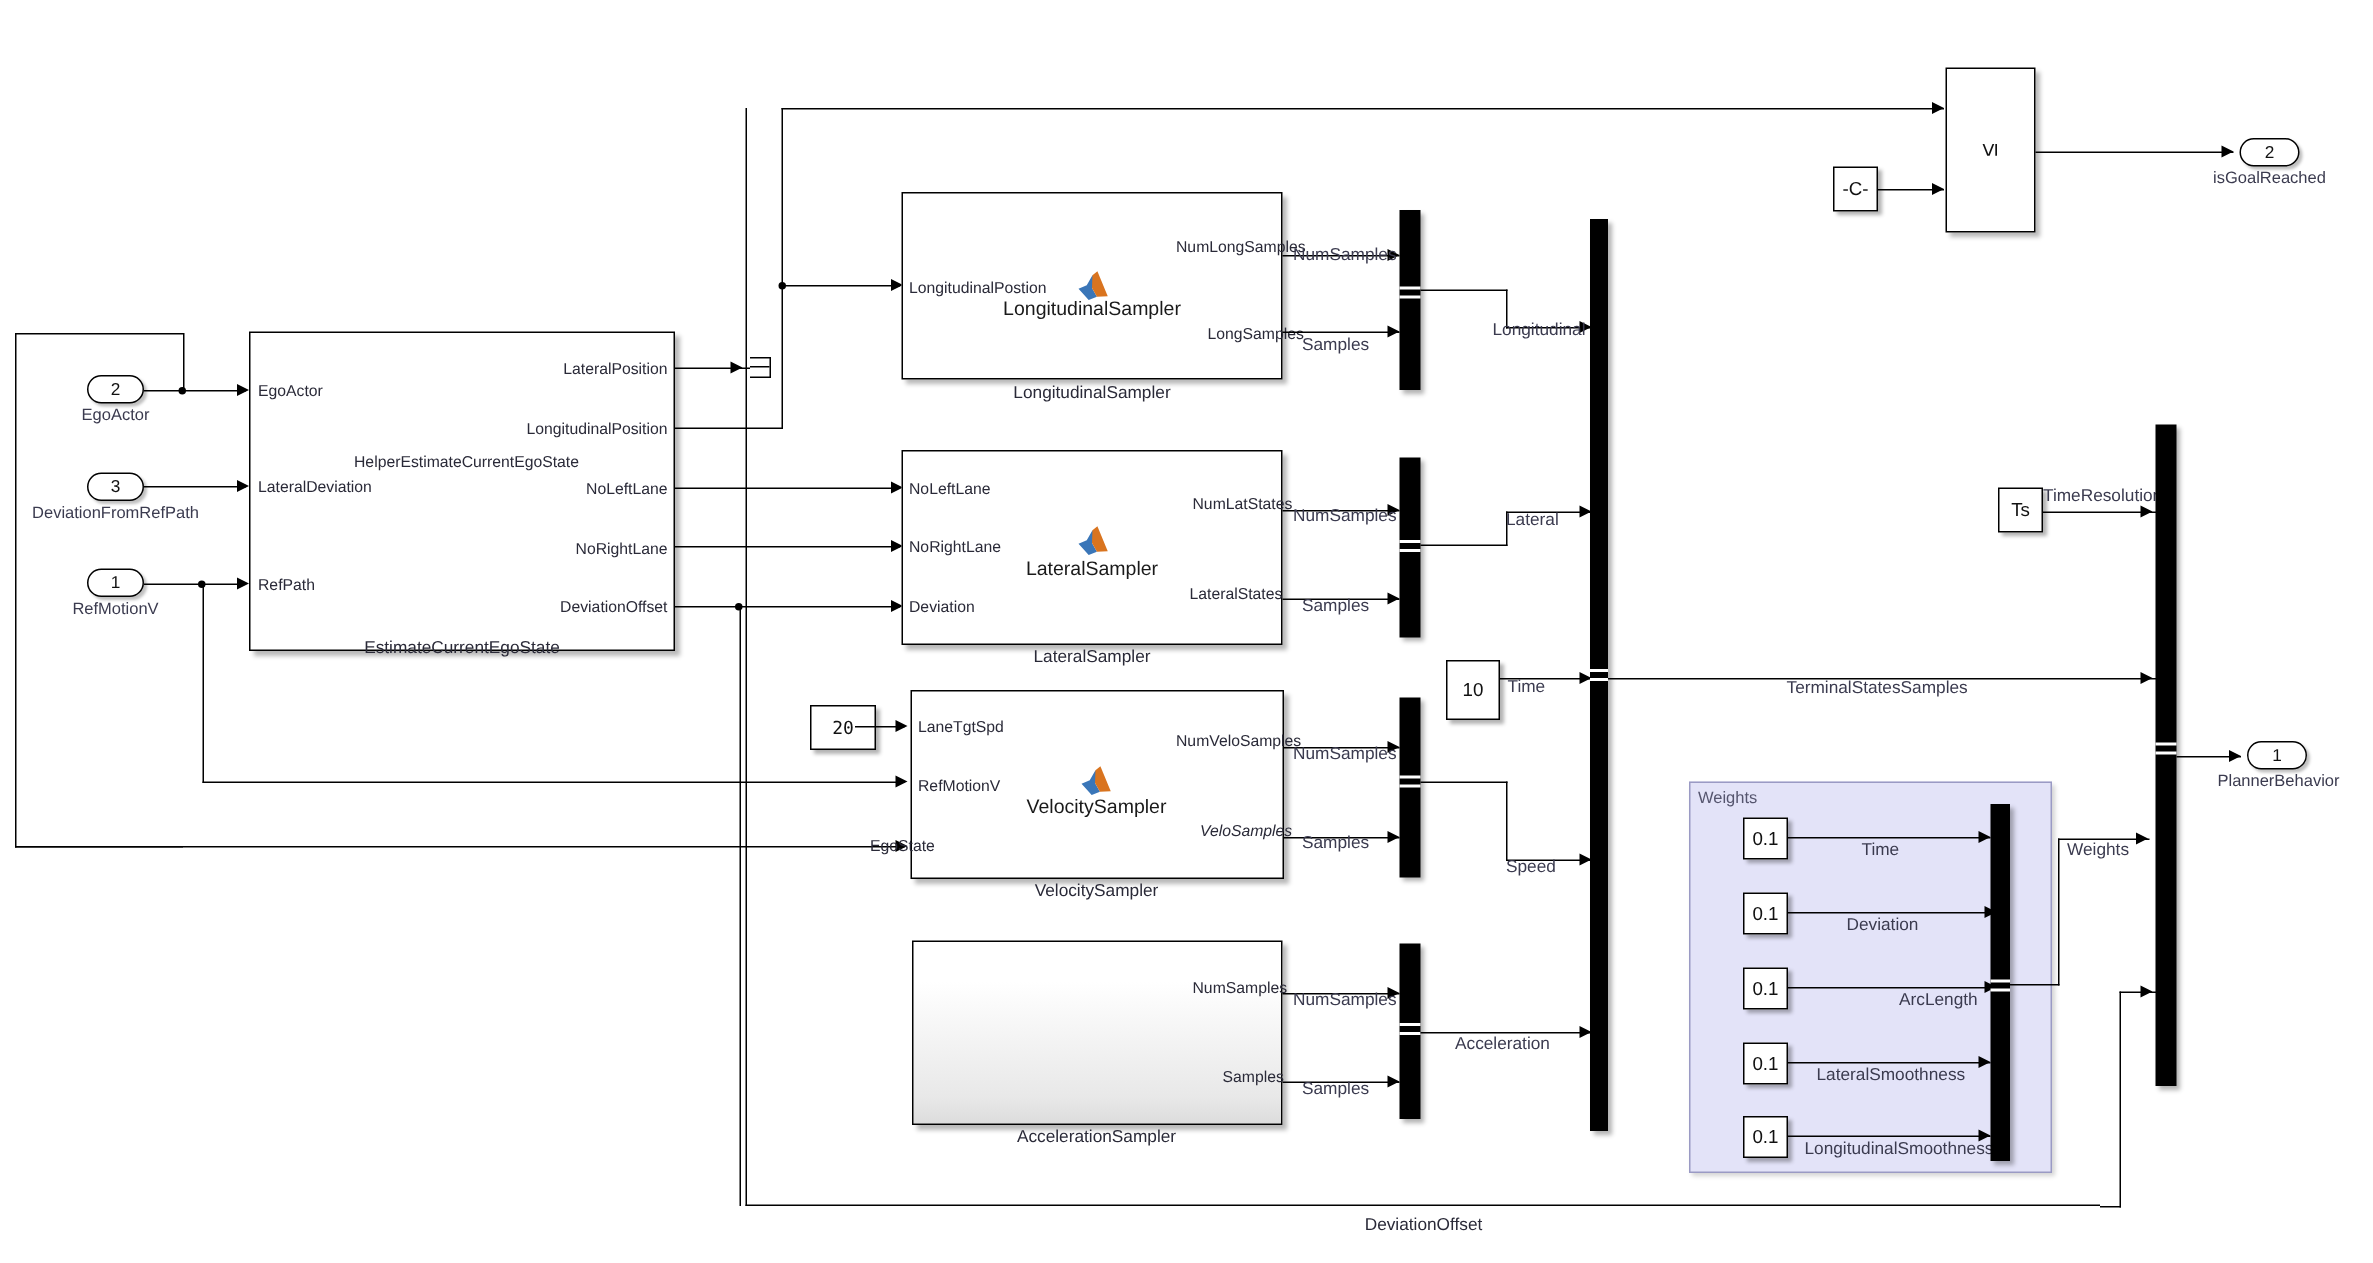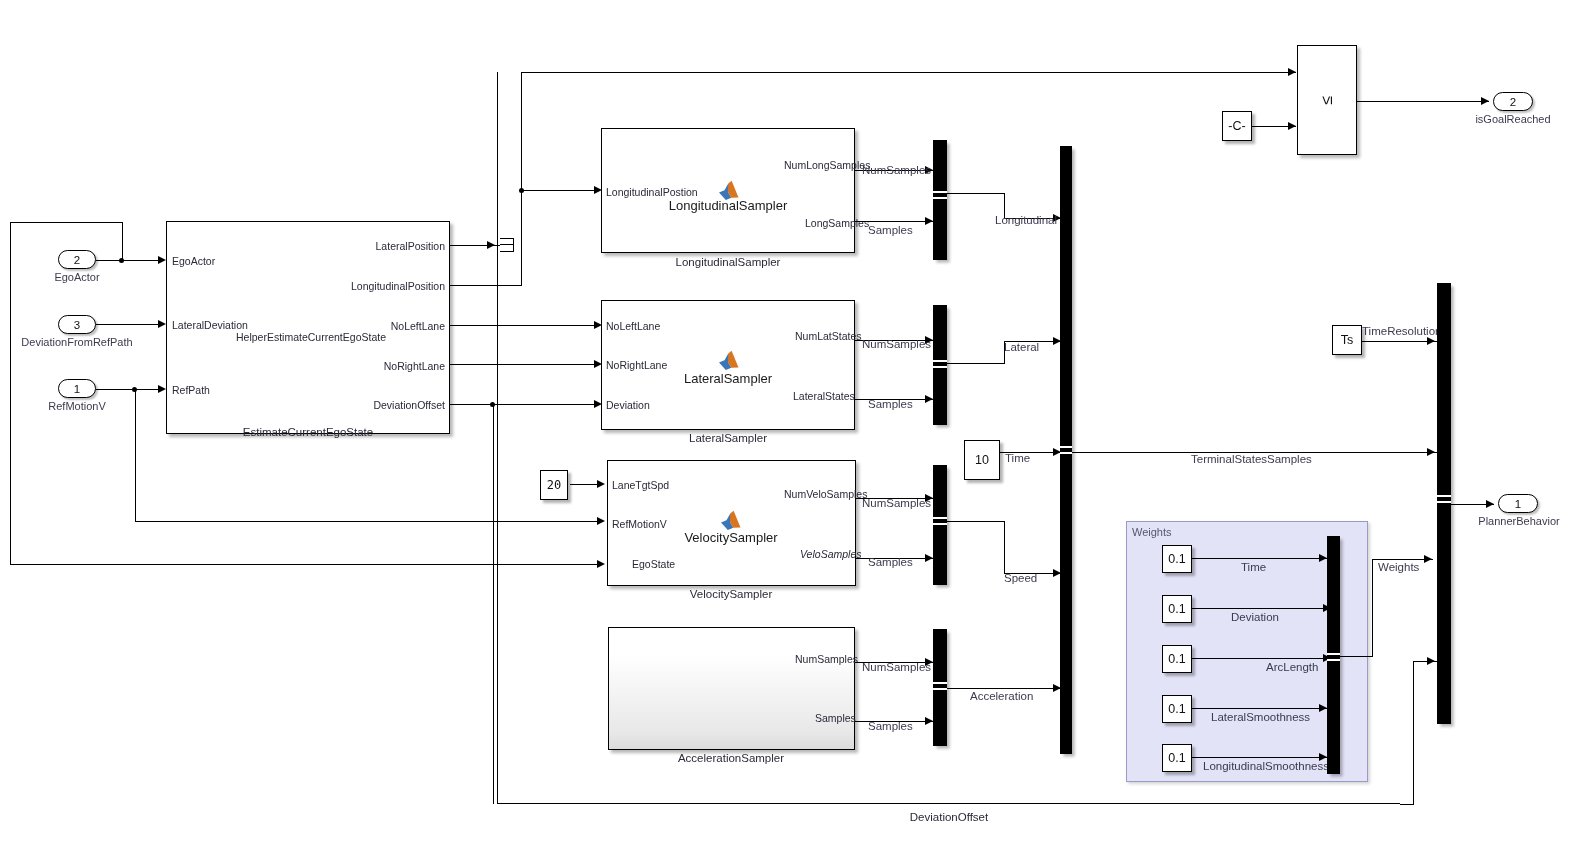--- a/index.html
+++ b/index.html
@@ -215,21 +215,21 @@
 
   <div class="sub-block" style="left:166px;top:221px;width:284px;height:213px;"></div>
   <div class="lbl port" style="left:172px;top:255px;">EgoActor</div>
   <div class="lbl port" style="left:172px;top:319px;">LateralDeviation</div>
   <div class="lbl port" style="left:172px;top:384px;">RefPath</div>
   <div class="lbl port" style="right:1137px;top:240px;">LateralPosition</div>
   <div class="lbl port" style="right:1137px;top:280px;padding-left:29px;">LongitudinalPosition</div>
   <div class="lbl port" style="right:1137px;top:320px;">NoLeftLane</div>
   <div class="lbl port" style="right:1137px;top:360px;">NoRightLane</div>
   <div class="lbl port" style="right:1137px;top:399px;">DeviationOffset</div>
-  <div class="lbl port" style="left:236px;top:331px;">HelperEstimateCurrentEgoState</div>
+  <div class="lbl port" style="left:236px;top:302px;">HelperEstimateCurrentEgoState</div>
   <div class="lbl blkname center" style="left:308px;top:426px;">EstimateCurrentEgoState</div>
 
   <div class="h-line" style="left:450px;top:245px;width:50px;"></div>
   <div class="arrow" style="left:487px;top:240.5px;"></div>
   <div class="terminator" style="left:500px;top:238px;width:14px;height:14px;"></div>
 
   <div class="h-line" style="left:450px;top:285px;width:72px;"></div>
   <div class="v-line" style="left:521px;top:190px;height:96px;"></div>
   <div class="h-line" style="left:521px;top:190px;width:79px;"></div>
   <div class="arrow" style="left:594px;top:185.5px;"></div>
@@ -299,30 +299,30 @@
   <div class="mux" style="left:933px;top:305px;width:14px;height:120px;">
     <div class="outmark" style="top:55px;"></div>
     <div class="outmark" style="top:61px;"></div>
   </div>
   <div class="h-line" style="left:947px;top:363px;width:58px;"></div>
   <div class="v-line" style="left:1004px;top:341px;height:23px;"></div>
   <div class="h-line" style="left:1004px;top:341px;width:57px;"></div>
   <div class="arrow" style="left:1053px;top:336.5px;"></div>
   <div class="lbl sig" style="left:1004px;top:341px;">Lateral</div>
 
-  <div class="const-block" style="left:540px;top:470px;width:28px;height:30px;">
+  <div class="const-block" style="left:540px;top:470px;width:44px;height:30px;">
     <span>20</span>
   </div>
   <div class="h-line" style="left:570px;top:484px;width:33px;"></div>
   <div class="arrow" style="left:597px;top:479.5px;"></div>
 
   <div class="sub-block" style="left:607px;top:460px;width:249px;height:126px;"></div>
   <div class="lbl port" style="left:612px;top:479px;">LaneTgtSpd</div>
   <div class="lbl port" style="left:612px;top:518px;">RefMotionV</div>
-  <div class="lbl port" style="left:632px;top:558px;">EgoState</div>
+  <div class="lbl port" style="left:580px;top:558px;">EgoState</div>
   <div class="lbl port" style="left:784px;top:488px;">NumVeloSamples</div>
   <div class="lbl port" style="left:800px;top:548px;font-style:italic;">VeloSamples</div>
   <svg class="mlogo" style="left:720px;top:510px;" viewBox="0 0 26 22">
     <path d="M1 12.5 L6.5 10.2 L10.3 3.5 L13.2 8.6 L10 12 L13.3 17.8 L7.8 20 Z" fill="#3a76b8"></path>
     <path d="M10.3 3.5 L13.6 0.8 L20.5 17.5 L13.3 17.8 L10 12 Z" fill="#d9741f"></path>
   </svg>
   <div class="sub-title" style="left:731px;top:530px;">VelocitySampler</div>
   <div class="lbl blkname center" style="left:731px;top:588px;">VelocitySampler</div>
 
   <div class="h-line" style="left:856px;top:498px;width:77px;"></div>

